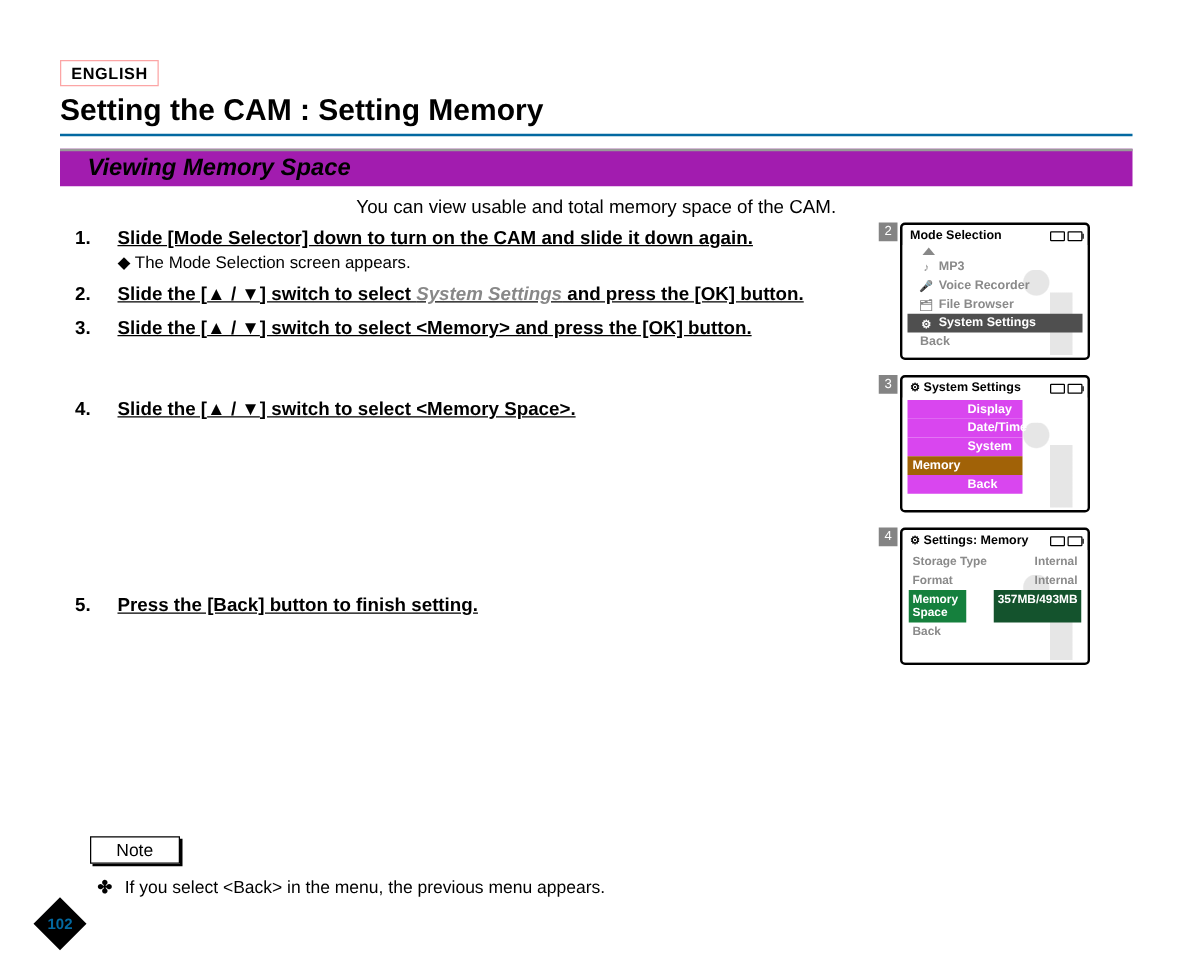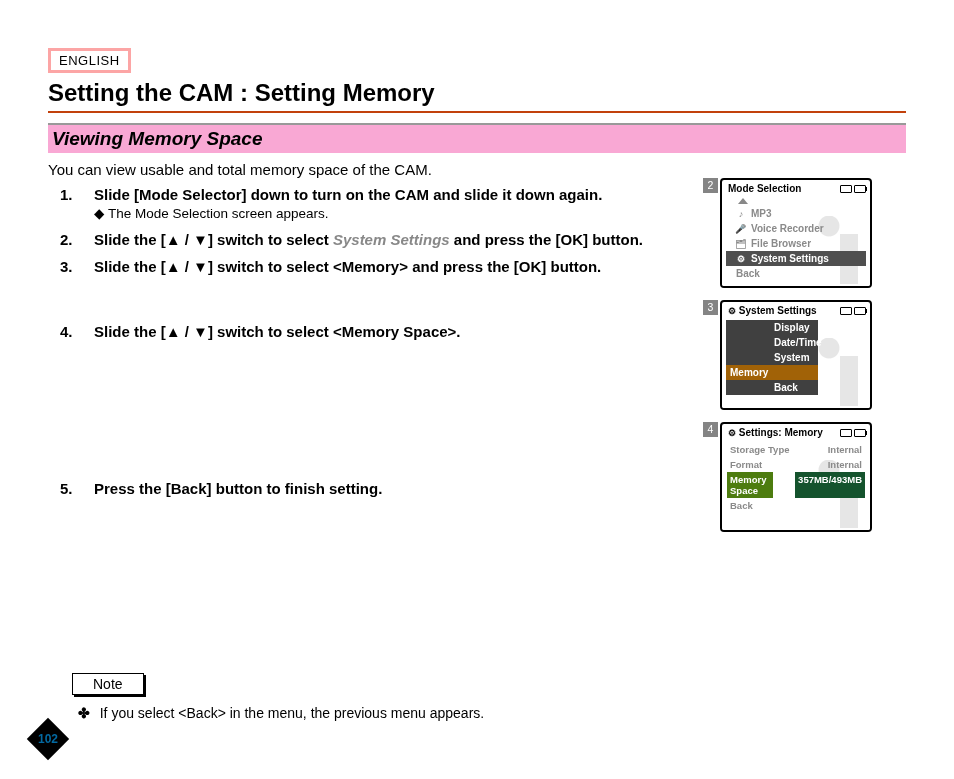--- a/index.html
+++ b/index.html
@@ -8,52 +8,53 @@
     font-family: Arial, Helvetica, sans-serif;
     width: 954px;
     height: 779px;
     background: #fff;
     color: #000;
     padding: 48px 48px 30px 48px;
     position: relative;
   }
   .lang-badge {
     display: inline-block;
-    border: 3px solid #fca5a5;
+    border: 1px solid #fca5a5;
     padding: 2px 8px;
-    font-weight: normal;
+    font-weight: bold;
     font-size: 13px;
     letter-spacing: 0.5px;
     margin-bottom: 6px;
   }
   h1.page-title {
     font-size: 24px;
     font-weight: bold;
     margin: 0 0 10px 0;
-    border-bottom: 2px solid #c2410c;
+    border-bottom: 2px solid #0369a1;
     padding-bottom: 4px;
   }
   .section-heading {
-    background: #f9a8d4;
+    background: #a21caf;
     border-top: 2px solid #999;
-    padding: 3px 4px;
+    padding: 3px 22px;
     font-size: 19px;
     font-weight: bold;
     font-style: italic;
     margin: 6px 0 8px 0;
   }
   .intro {
     font-size: 15px;
     margin: 4px 0 8px 0;
+    text-align: center;
   }
   .steps { width: 730px; }
   .step { margin: 8px 0 10px 12px; display: flex; gap: 14px; }
   .step .num { font-weight: bold; font-size: 15px; width: 20px; flex-shrink:0; }
   .step .body { font-size: 15px; flex: 1; }
-  .step .body .main { font-weight: bold; }
+  .step .body .main { font-weight: bold; text-decoration: underline; }
   .step .body .sub { font-weight: normal; font-size: 13.5px; margin-top: 2px; }
   .gray-ital { color:#888; font-style: italic; }
   .tri { font-family: inherit; }
   .step-gap-lg { margin-top: 48px; }
   .step-gap-xl { margin-top: 140px; }
 
   
   .screens {
     position: absolute;
     right: 48px;
@@ -100,35 +101,35 @@
   }
   .screen .body { background:#fff; padding:2px 4px 4px 4px; min-height: 90px; position: relative; }
   .scr-row {
     display:flex; align-items:center; gap:5px;
     padding:2px 4px;
     color:#8a8a8a;
     font-weight:bold;
     font-size: 10px;
   }
   .scr-row.sel { background:#4f4f4f; color:#fff; }
-  .scr-row.dark { background:#404040; color:#fff;padding-left:48px; }
+  .scr-row.dark { background:#d946ef; color:#fff;padding-left:48px; }
   .scr-row.mid { background:#a16207; color:#fff; }
   .scr-row.back { color:#8a8a8a; }
   .scr-icon {
     width:10px; height:10px; display:inline-flex;
     align-items:center; justify-content:center;
     flex-shrink:0;
   }
   .arrow-up {
     width:0;height:0;border-left:5px solid transparent;border-right:5px solid transparent;border-bottom:6px solid #888;margin:0 auto 2px 12px;
   }
   .kv-row { display:flex; gap:22px; padding:2px 4px; font-weight:bold; font-size:9.5px; color:#8a8a8a; }
   .kv-row .k { width:78px; }
   .kv-row .v { flex:1; }
-  .kv-row.sel .k { background:#4d7c0f; color:#fff; padding:2px 3px; margin:-2px 0 -2px -3px; }
+  .kv-row.sel .k { background:#15803d; color:#fff; padding:2px 3px; margin:-2px 0 -2px -3px; }
   .kv-row.sel .v { background:#14532d; color:#fff; padding:2px 3px; margin:-2px -3px -2px 0; }
   .scr1 .scr-row { padding-left: 10px; }
 
   
   .note-wrap { margin-top: 176px; }
   .note-box {
     border: 1px solid #000;
     box-shadow: 2px 2px 0 #000;
     display:inline-block;
     padding: 2px 20px;

